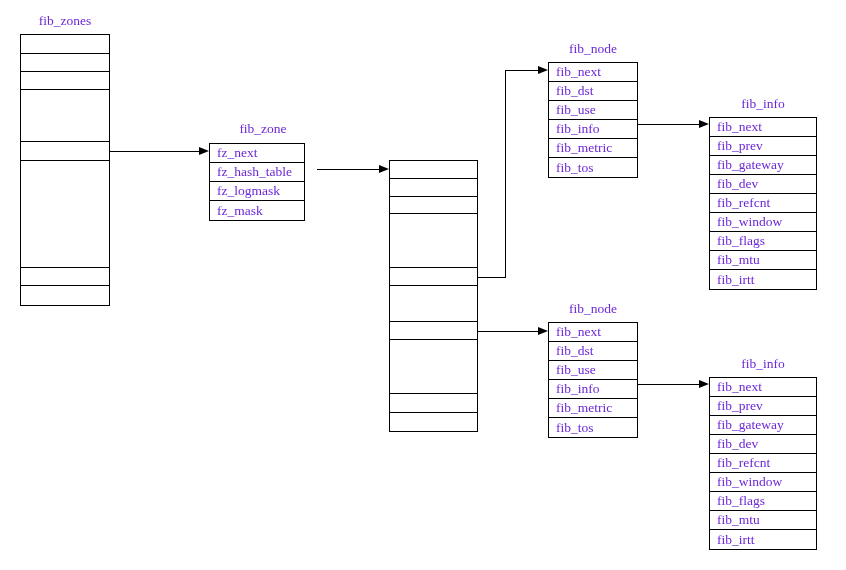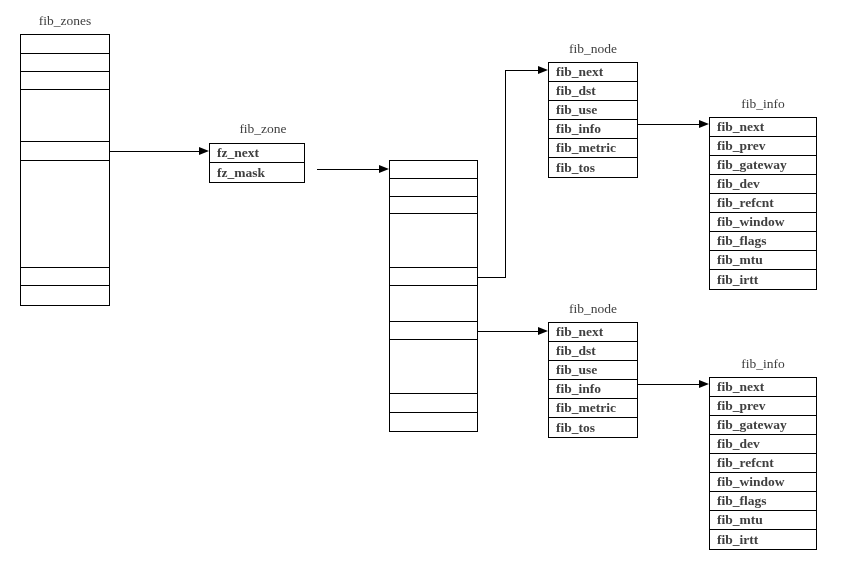--- a/index.html
+++ b/index.html
@@ -6,37 +6,36 @@
     margin: 0;
     padding: 0;
     background: #ffffff;
   }
   #canvas {
     position: relative;
     width: 846px;
     height: 570px;
     background: #ffffff;
     font-family: "Liberation Serif", serif;
-    color: #404040;
+    color: #6d28d9;
     overflow: hidden;
   }
   .tbl-title {
     position: absolute;
     height: 16px;
     line-height: 16px;
     text-align: center;
     font-size: 13.5px;
     white-space: nowrap;
   }
   .tbl-body {
     position: absolute;
     border: 1px solid #000000;
     background: #ffffff;
     box-sizing: border-box;
-    font-weight: bold;
   }
   .row {
     box-sizing: border-box;
     border-bottom: 1px solid #000000;
     display: flex;
     align-items: center;
     padding-left: 7px;
     font-size: 13.5px;
     white-space: nowrap;
     overflow: hidden;
@@ -81,20 +80,22 @@
     <div class="row r52"></div>
     <div class="row r19"></div>
     <div class="row r107"></div>
     <div class="row r18"></div>
     <div class="row r19"></div>
   </div>
 
   <div class="tbl-title" style="left:209px; top:121px; width:108px;">fib_zone</div>
   <div class="tbl-body" style="left:209px; top:143px; width:96px;">
     <div class="row r19">fz_next</div>
+    <div class="row r19">fz_hash_table</div>
+    <div class="row r19">fz_logmask</div>
     <div class="row r19">fz_mask</div>
   </div>
 
   <div class="tbl-body" style="left:389px; top:160px; width:89px;">
     <div class="row r18"></div>
     <div class="row r18"></div>
     <div class="row r17"></div>
     <div class="row r54"></div>
     <div class="row r18"></div>
     <div class="row r36"></div>

